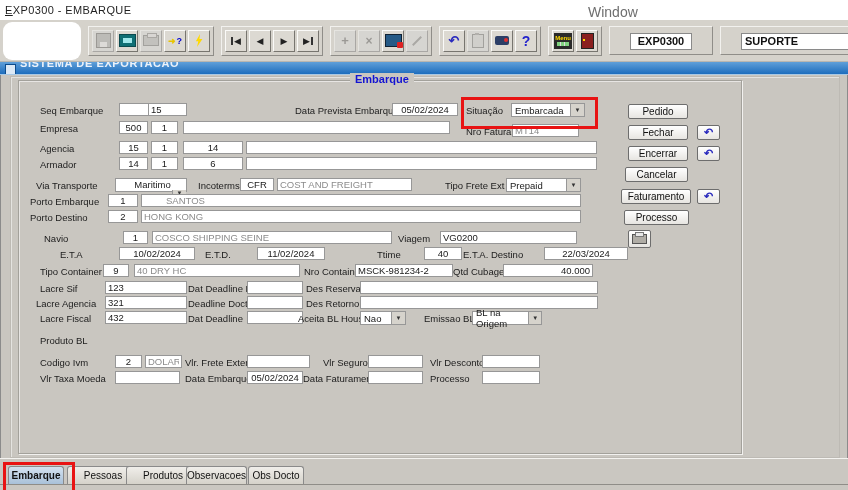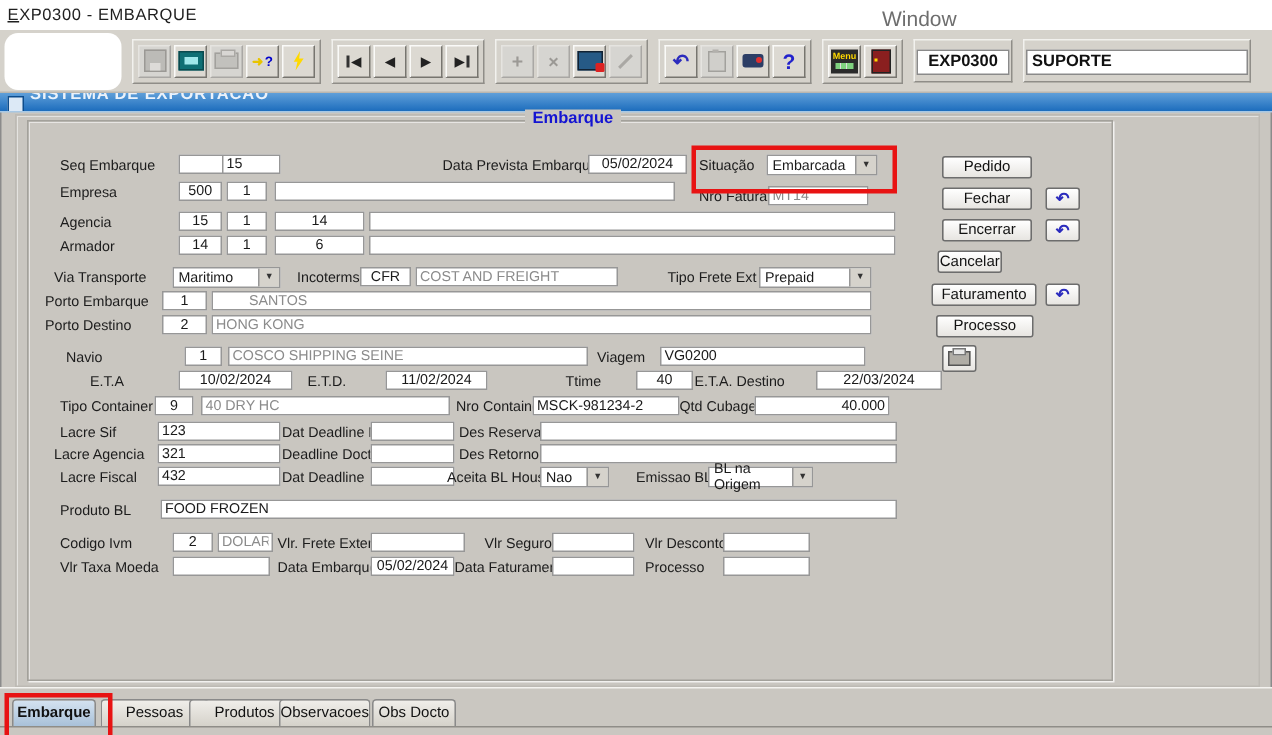--- a/index.html
+++ b/index.html
@@ -14,21 +14,21 @@
   .wmenu{position:absolute;left:588px;top:4px;font-size:14px;color:#6e6e6e;}
   
   .toolbar{position:absolute;left:0;top:20px;width:848px;height:42px;background:#d5d2cb;
     border-bottom:1px solid #b9b6b0;display:flex;align-items:center;gap:7px;padding-left:3px;box-sizing:border-box;}
   .redact{width:78px;height:38px;background:#fff;border-radius:9px;flex:none;}
   .tgrp{display:flex;gap:2px;padding:3px;border:1px solid;border-color:#f2f1ee #8f8d88 #8f8d88 #f2f1ee;flex:none;}
   .tbtn{width:22px;height:22px;box-sizing:border-box;border:1px solid;cursor:pointer;
     border-color:#fafaf8 #77756f #77756f #fafaf8;background:#dcd9d2;
     display:flex;align-items:center;justify-content:center;font-size:11px;color:#333;position:relative;}
   .tbtn.dis{opacity:.45;filter:grayscale(1);}
-  .tfgrp{border:1px solid;border-color:#f2f1ee #8f8d88 #8f8d88 #f2f1ee;padding:4px 1px;flex:none;}
+  .tfgrp{border:1px solid;border-color:#f2f1ee #8f8d88 #8f8d88 #f2f1ee;padding:4px 20px;flex:none;}
   .tfield{height:17px;border:1px solid #8a8a8a;background:#fff;font:bold 11px "Liberation Sans",sans-serif;
     padding:0 3px;box-sizing:border-box;color:#111;}
   
   .i-floppy{width:13px;height:13px;background:#9aa0b0;border:1px solid #555;position:relative;}
   .i-floppy::after{content:"";position:absolute;left:3px;bottom:0;width:7px;height:5px;background:#e8e8e8;}
   .i-screen{width:15px;height:11px;background:#0f6f74;border:1px solid #0a4a4e;display:flex;align-items:center;justify-content:center;}
   .i-screen::after{content:"";width:9px;height:5px;background:#9fe7ea;}
   .i-print{width:14px;height:9px;background:#b0ada6;border:1px solid #666;position:relative;}
   .i-print::before{content:"";position:absolute;left:3px;top:-3px;width:8px;height:3px;background:#ddd;border:1px solid #777;}
   .i-arrowq{font-size:9px;font-weight:bold;color:#0000cc;}
@@ -215,21 +215,21 @@
   <input class="fld c" style="left: 183px; top: 141px; width: 60px;" value="14">
   <input class="fld" style="left: 246px; top: 141px; width: 351px;" value="">
 
   <span class="lbl" style="left:40px;top:159px;width:76px;">Armador</span>
   <input class="fld c" style="left: 119px; top: 157px; width: 29px;" value="14">
   <input class="fld c" style="left: 151px; top: 157px; width: 27px;" value="1">
   <input class="fld c" style="left: 183px; top: 157px; width: 60px;" value="6">
   <input class="fld" style="left: 246px; top: 157px; width: 351px;" value="">
 
   <span class="lbl" style="left:36px;top:180px;width:76px;">Via Transporte</span>
-  <div class="dd" style="left:115px;top:178px;width:72px;">
+  <div class="dd" style="left:115px;top:178px;width:72px;flex-direction:column;">
     <span>Maritimo</span>
     <span class="arr">▼</span>
   </div>
   <span class="lbl" style="left:198px;top:180px;width:37px;">Incoterms</span>
   <input class="fld c" style="left: 240px; top: 178px; width: 34px;" value="CFR">
   <input class="fld ro" style="left: 277px; top: 178px; width: 135px;" value="COST AND FREIGHT">
   <span class="lbl" style="left:445px;top:180px;width:57px;">Tipo Frete Ext</span>
   <div class="dd" style="left:506px;top:178px;width:75px;">
     <span>Prepaid</span>
     <span class="arr">▼</span>
@@ -288,21 +288,20 @@
     <span>Nao</span>
     <span class="arr">▼</span>
   </div>
   <span class="lbl" style="left:424px;top:313px;width:44px;">Emissao BL</span>
   <div class="dd" style="left:472px;top:311px;width:70px;">
     <span>BL na Origem</span>
     <span class="arr">▼</span>
   </div>
 
   <span class="lbl" style="left:40px;top:335px;width:63px;">Produto BL</span>
-  <input class="fld" style="left: 107px; top: 333px; width: 491px;" value="FOOD FROZEN">
 
   <span class="lbl" style="left:40px;top:357px;width:70px;">Codigo Ivm</span>
   <input class="fld c" style="left: 115px; top: 355px; width: 27px;" value="2">
   <input class="fld ro" style="left: 145px; top: 355px; width: 37px;" value="DOLAR">
   <span class="lbl" style="left:185px;top:357px;width:58px;">Vlr. Frete Externo</span>
   <input class="fld" style="left: 247px; top: 355px; width: 63px;" value="">
   <span class="lbl" style="left:323px;top:357px;width:39px;">Vlr Seguro</span>
   <input class="fld" style="left: 368px; top: 355px; width: 55px;" value="">
   <span class="lbl" style="left:430px;top:357px;width:47px;">Vlr Desconto</span>
   <input class="fld" style="left: 482px; top: 355px; width: 58px;" value="">
@@ -314,21 +313,21 @@
   <span class="lbl" style="left:303px;top:373px;width:59px;">Data Faturamento</span>
   <input class="fld" style="left: 368px; top: 371px; width: 55px;" value="">
   <span class="lbl" style="left:430px;top:373px;width:47px;">Processo</span>
   <input class="fld" style="left: 482px; top: 371px; width: 58px;" value="">
 
   <div class="abtn" style="left:628px;top:104px;width:60px;">Pedido</div>
   <div class="abtn" style="left:628px;top:125px;width:60px;">Fechar</div>
   <div class="abtn mini" style="left:697px;top:125px;width:23px;">↶</div>
   <div class="abtn" style="left:628px;top:146px;width:60px;">Encerrar</div>
   <div class="abtn mini" style="left:697px;top:146px;width:23px;">↶</div>
-  <div class="abtn" style="left:625px;top:167px;width:43px;">Cancelar</div>
+  <div class="abtn" style="left:625px;top:167px;width:63px;">Cancelar</div>
   <div class="abtn" style="left:621px;top:189px;width:70px;">Faturamento</div>
   <div class="abtn mini" style="left:697px;top:189px;width:23px;">↶</div>
   <div class="abtn" style="left:624px;top:210px;width:65px;">Processo</div>
   <div class="abtn" style="left:628px;top:230px;width:23px;height:18px;">
     <span class="i-print2"></span>
   </div>
 
   <div class="bottompanel"></div>
   <div class="tabline"></div>
   <div class="tab active" style="left:8px;width:56px;">Embarque</div>

